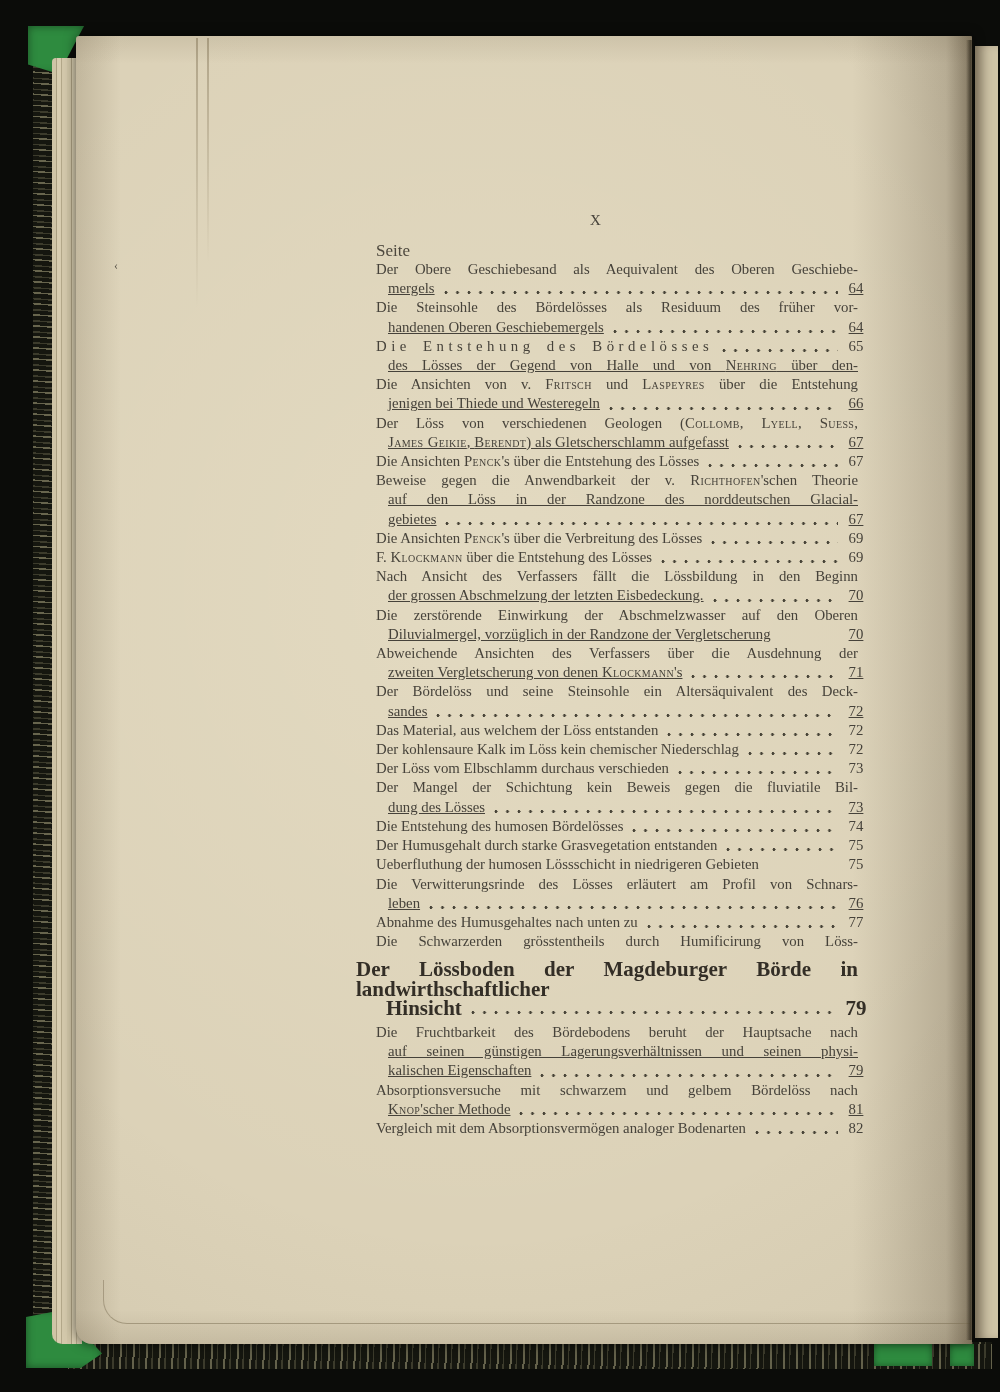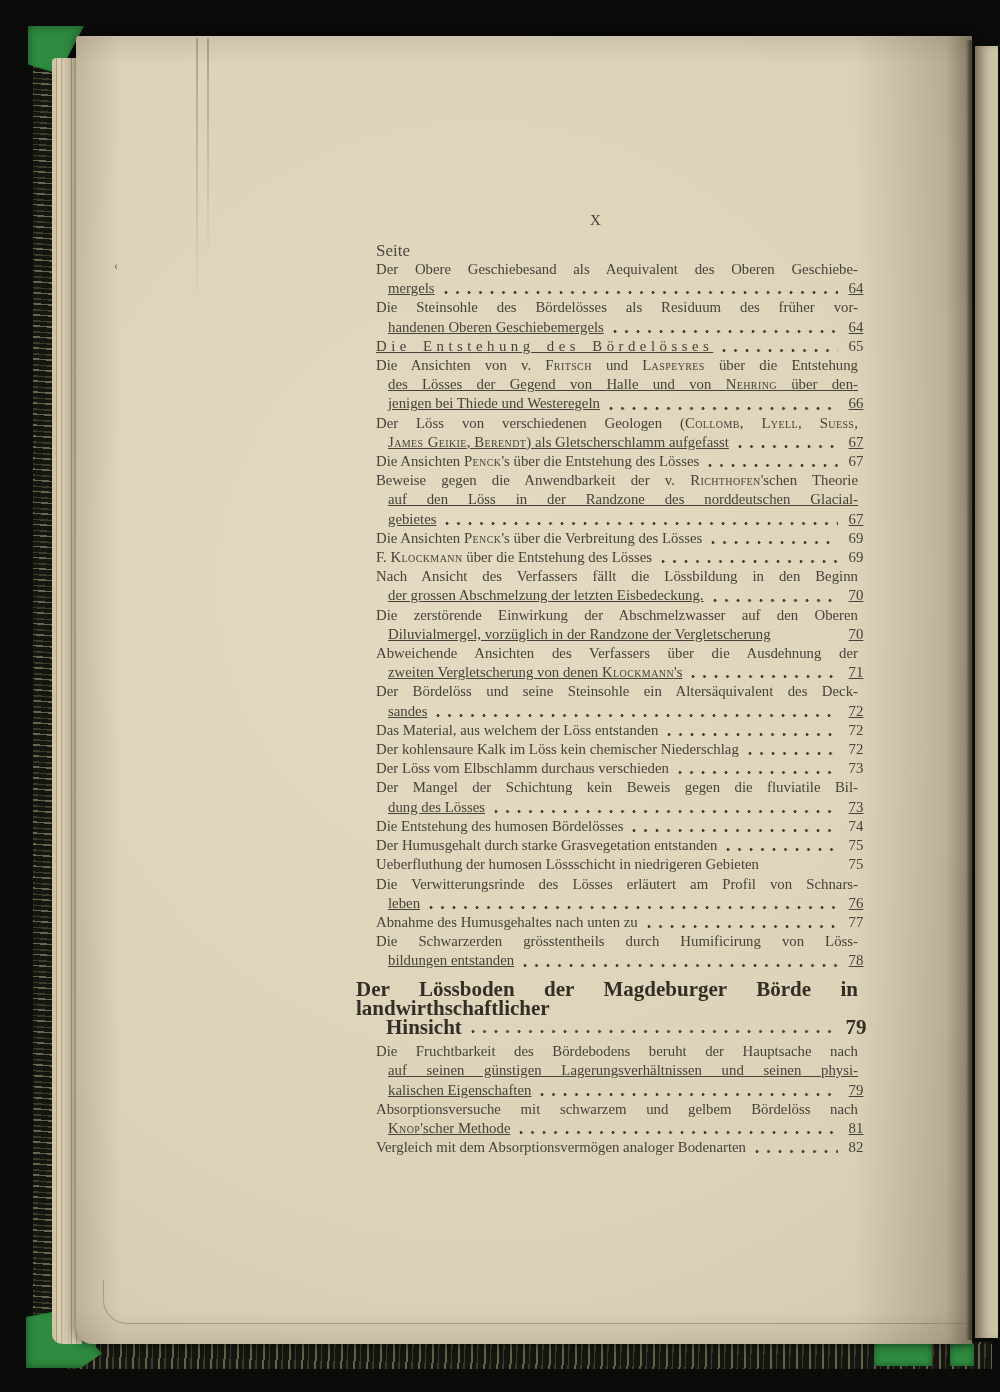--- a/index.html
+++ b/index.html
@@ -109,21 +109,21 @@
   .seite-row{
     margin-top:17px;margin-right:-12px;
     font-size:17px;line-height:12px;text-align:left;color:#4d483e;
   }
   #toc-entries{margin-top:3px;}
   .entry{color:var(--ink);}
   .entry.bold{
     font-weight:700;font-size:21px;color:var(--ink-bold);
     margin:9px 0 5px;
   }
-  .entry.spaced .t{letter-spacing:4.5px;word-spacing:4px;text-decoration:underline;}
+  .entry.spaced .t{letter-spacing:4.5px;word-spacing:4px;}
   .line{min-height:19.2px;}
   .line.j{text-align:justify;text-align-last:justify;padding-right:10px;}
   .line.last{display:flex;align-items:baseline;}
   .line.ind{margin-left:12px;text-decoration:underline;}
   .entry.bold .line.out{margin-left:-20px;}
   .entry.bold .line.ind2{margin-left:10px;}
   .t{white-space:nowrap;flex:0 1 auto;}
   .leader{
     flex:1 1 12px;min-width:8px;height:14px;align-self:flex-end;
     margin:0 6px 0 9px;
@@ -175,22 +175,22 @@
           </div>
         </div>
         <div class="entry spaced">
           <div class="line last">
             <span class="t">Die Entstehung des Bördelösses</span>
             <span class="leader"></span>
             <span class="pg">65</span>
           </div>
         </div>
         <div class="entry normal">
+          <div class="line j ind">des Lösses der Gegend von Halle und von <span class="sc">Nehring</span> über den-</div>
           <div class="line j">Die Ansichten von v. <span class="sc">Fritsch</span> und <span class="sc">Laspeyres</span> über die Entstehung</div>
-          <div class="line j ind">des Lösses der Gegend von Halle und von <span class="sc">Nehring</span> über den-</div>
           <div class="line last ind">
             <span class="t">jenigen bei Thiede und Westeregeln</span>
             <span class="leader"></span>
             <span class="pg">66</span>
           </div>
         </div>
         <div class="entry normal">
           <div class="line j">Der Löss von verschiedenen Geologen (<span class="sc">Collomb</span>, <span class="sc">Lyell</span>, <span class="sc">Suess</span>,</div>
           <div class="line last ind">
             <span class="t"><span class="sc">James Geikie</span>, <span class="sc">Berendt</span>) als Gletscherschlamm aufgefasst</span>
@@ -320,25 +320,20 @@
         </div>
         <div class="entry normal">
           <div class="line last">
             <span class="t">Abnahme des Humusgehaltes nach unten zu</span>
             <span class="leader"></span>
             <span class="pg">77</span>
           </div>
         </div>
         <div class="entry normal">
           <div class="line j">Die Schwarzerden grösstentheils durch Humificirung von Löss-</div>
-          <div class="line last ind">
-            <span class="t">bildungen entstanden</span>
-            <span class="leader"></span>
-            <span class="pg">78</span>
-          </div>
         </div>
         <div class="entry bold">
           <div class="line j out">Der Lössboden der Magdeburger Börde in landwirthschaftlicher</div>
           <div class="line last ind2">
             <span class="t">Hinsicht</span>
             <span class="leader"></span>
             <span class="pg">79</span>
           </div>
         </div>
         <div class="entry normal">

